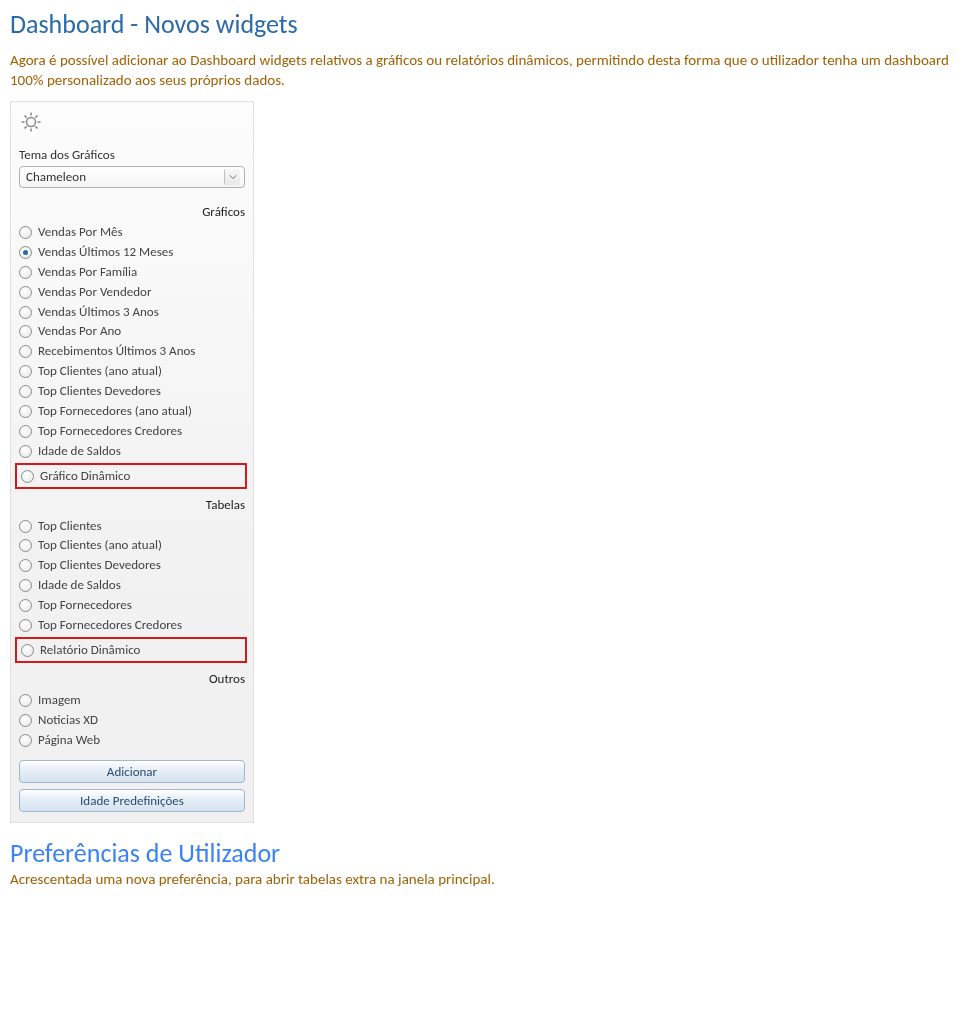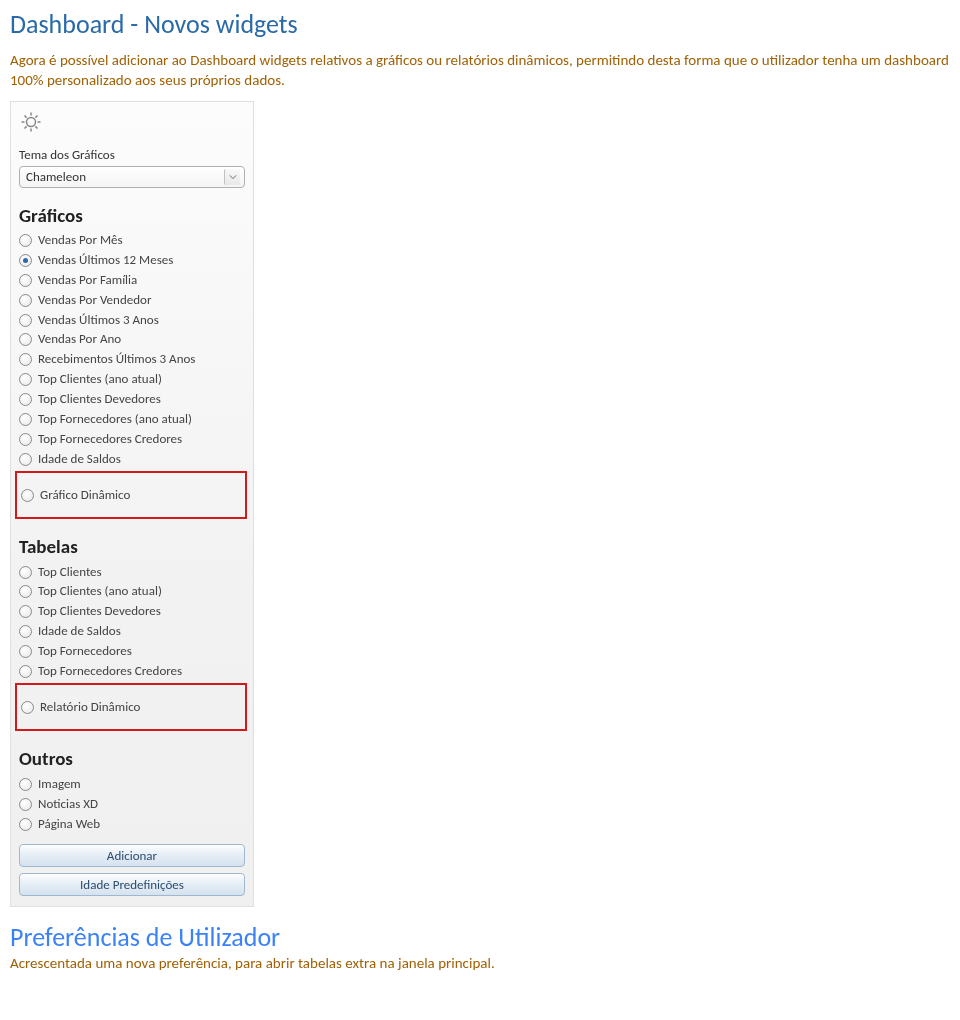--- a/index.html
+++ b/index.html
@@ -87,28 +87,29 @@
   .radio.selected::after {
     content: "";
     position: absolute;
     left: 3px; top: 3px;
     width: 5px; height: 5px;
     background: #2a6aa8;
     border-radius: 50%;
   }
   .highlight-box {
     border: 2px solid #d11a1a;
-    margin: 2px 6px 8px 4px;
-    padding: 12px 0;
+    margin: 2px 6px 0 4px;
+    padding: 1px 0;
   }
   .section-header {
-    font-weight: bold;
-    font-size: 19px;
+    font-weight: normal;
+    font-size: 13px;
     color: #222;
     padding: 8px 8px 4px 8px;
+    text-align: right;
   }
   .buttons {
     padding: 10px 8px 0 8px;
     display: flex;
     flex-direction: column;
     gap: 6px;
   }
   .btn {
     border: 1px solid #9fb7cf;
     border-radius: 4px;

